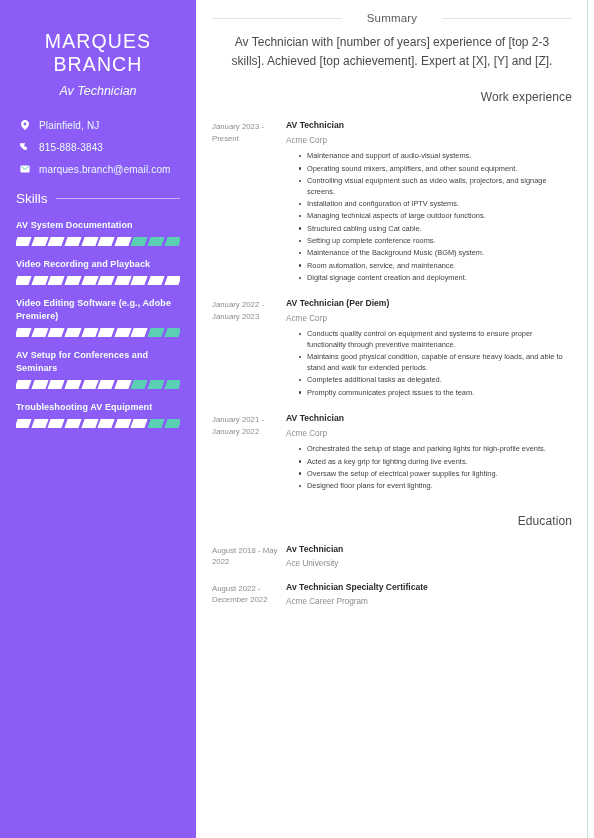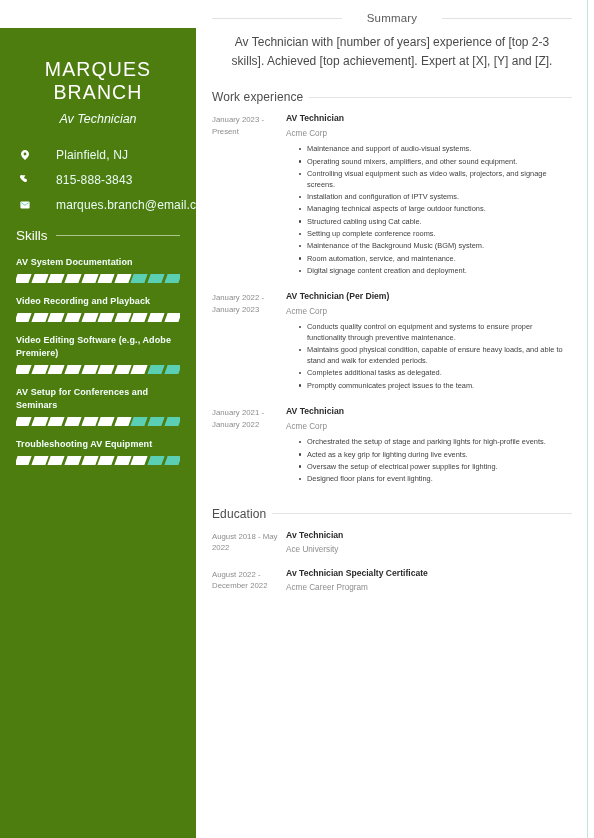--- a/index.html
+++ b/index.html
@@ -17,24 +17,23 @@
     height: 838px;
     background: #ffffff;
     overflow: hidden;
     display: flex;
   }
 
   
   .sidebar {
     width: 196px;
     flex: 0 0 196px;
-    background: #4d7c0f;
+    background: #8b5cf6;
     color: #ffffff;
     padding: 26px 16px 20px 16px;
-    margin-top: 28px;
   }
 
   .name {
     font-size: 19.5px;
     letter-spacing: 1.1px;
     font-weight: 400;
     text-align: center;
     color: #ffffff;
     line-height: 1.2;
     margin-top: 4px;
@@ -49,23 +48,23 @@
     font-weight: 400;
   }
 
   .contacts {
     margin-top: 22px;
     padding-left: 3px;
   }
 
   .contact-row {
     display: flex;
-    gap: 26px;
+    gap: 9px;
     margin-bottom: 11px;
-    font-size: 12px;
+    font-size: 10px;
     color: #eafbf6;
     letter-spacing: .15px;
   }
 
   .contact-icon {
     width: 11px;
     flex: 0 0 11px;
     display: flex;
     align-items: center;
     justify-content: center;
@@ -157,24 +156,25 @@
     font-size: 12px;
     color: #4a4a4a;
     line-height: 1.55;
     text-align: center;
     padding: 0 18px;
   }
 
   
   .sec-head {
     display: flex;
-    align-items: center;
+    align-items: flex-end;
     gap: 6px;
     margin-top: 20px;
     margin-bottom: 9px;
+    flex-direction: column;
   }
   .sec-head .txt {
     font-size: 12px;
     color: #4d4d4d;
     letter-spacing: .1px;
     white-space: nowrap;
   }
   .sec-head .rule {
     flex: 1 1 auto;
     height: 1px;

